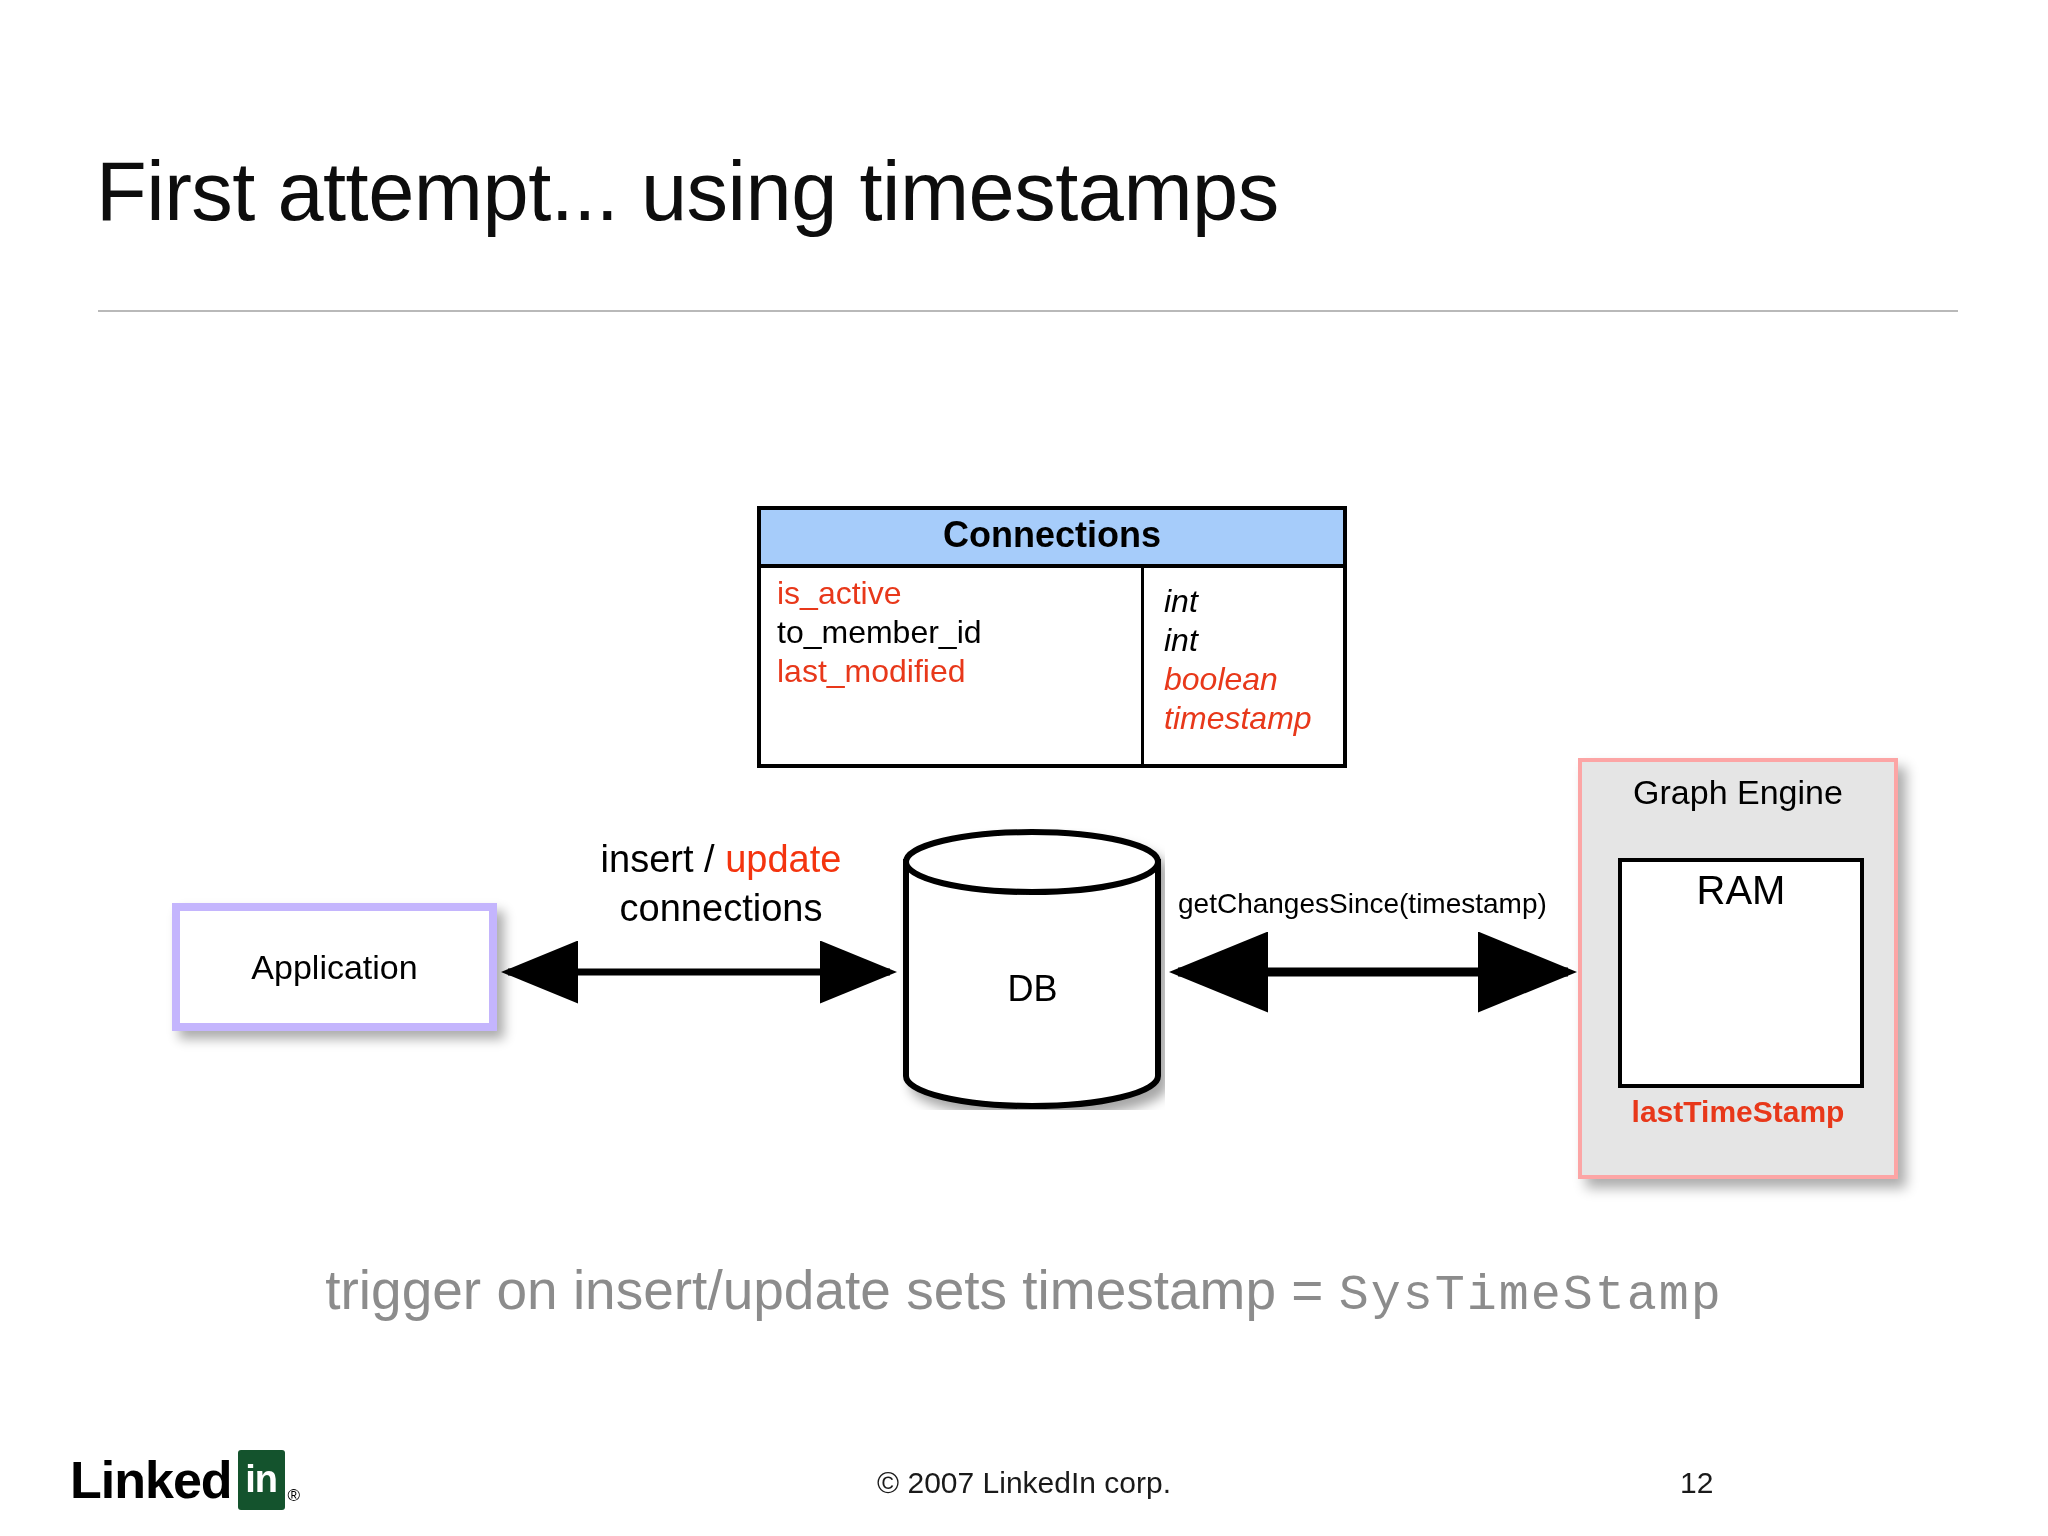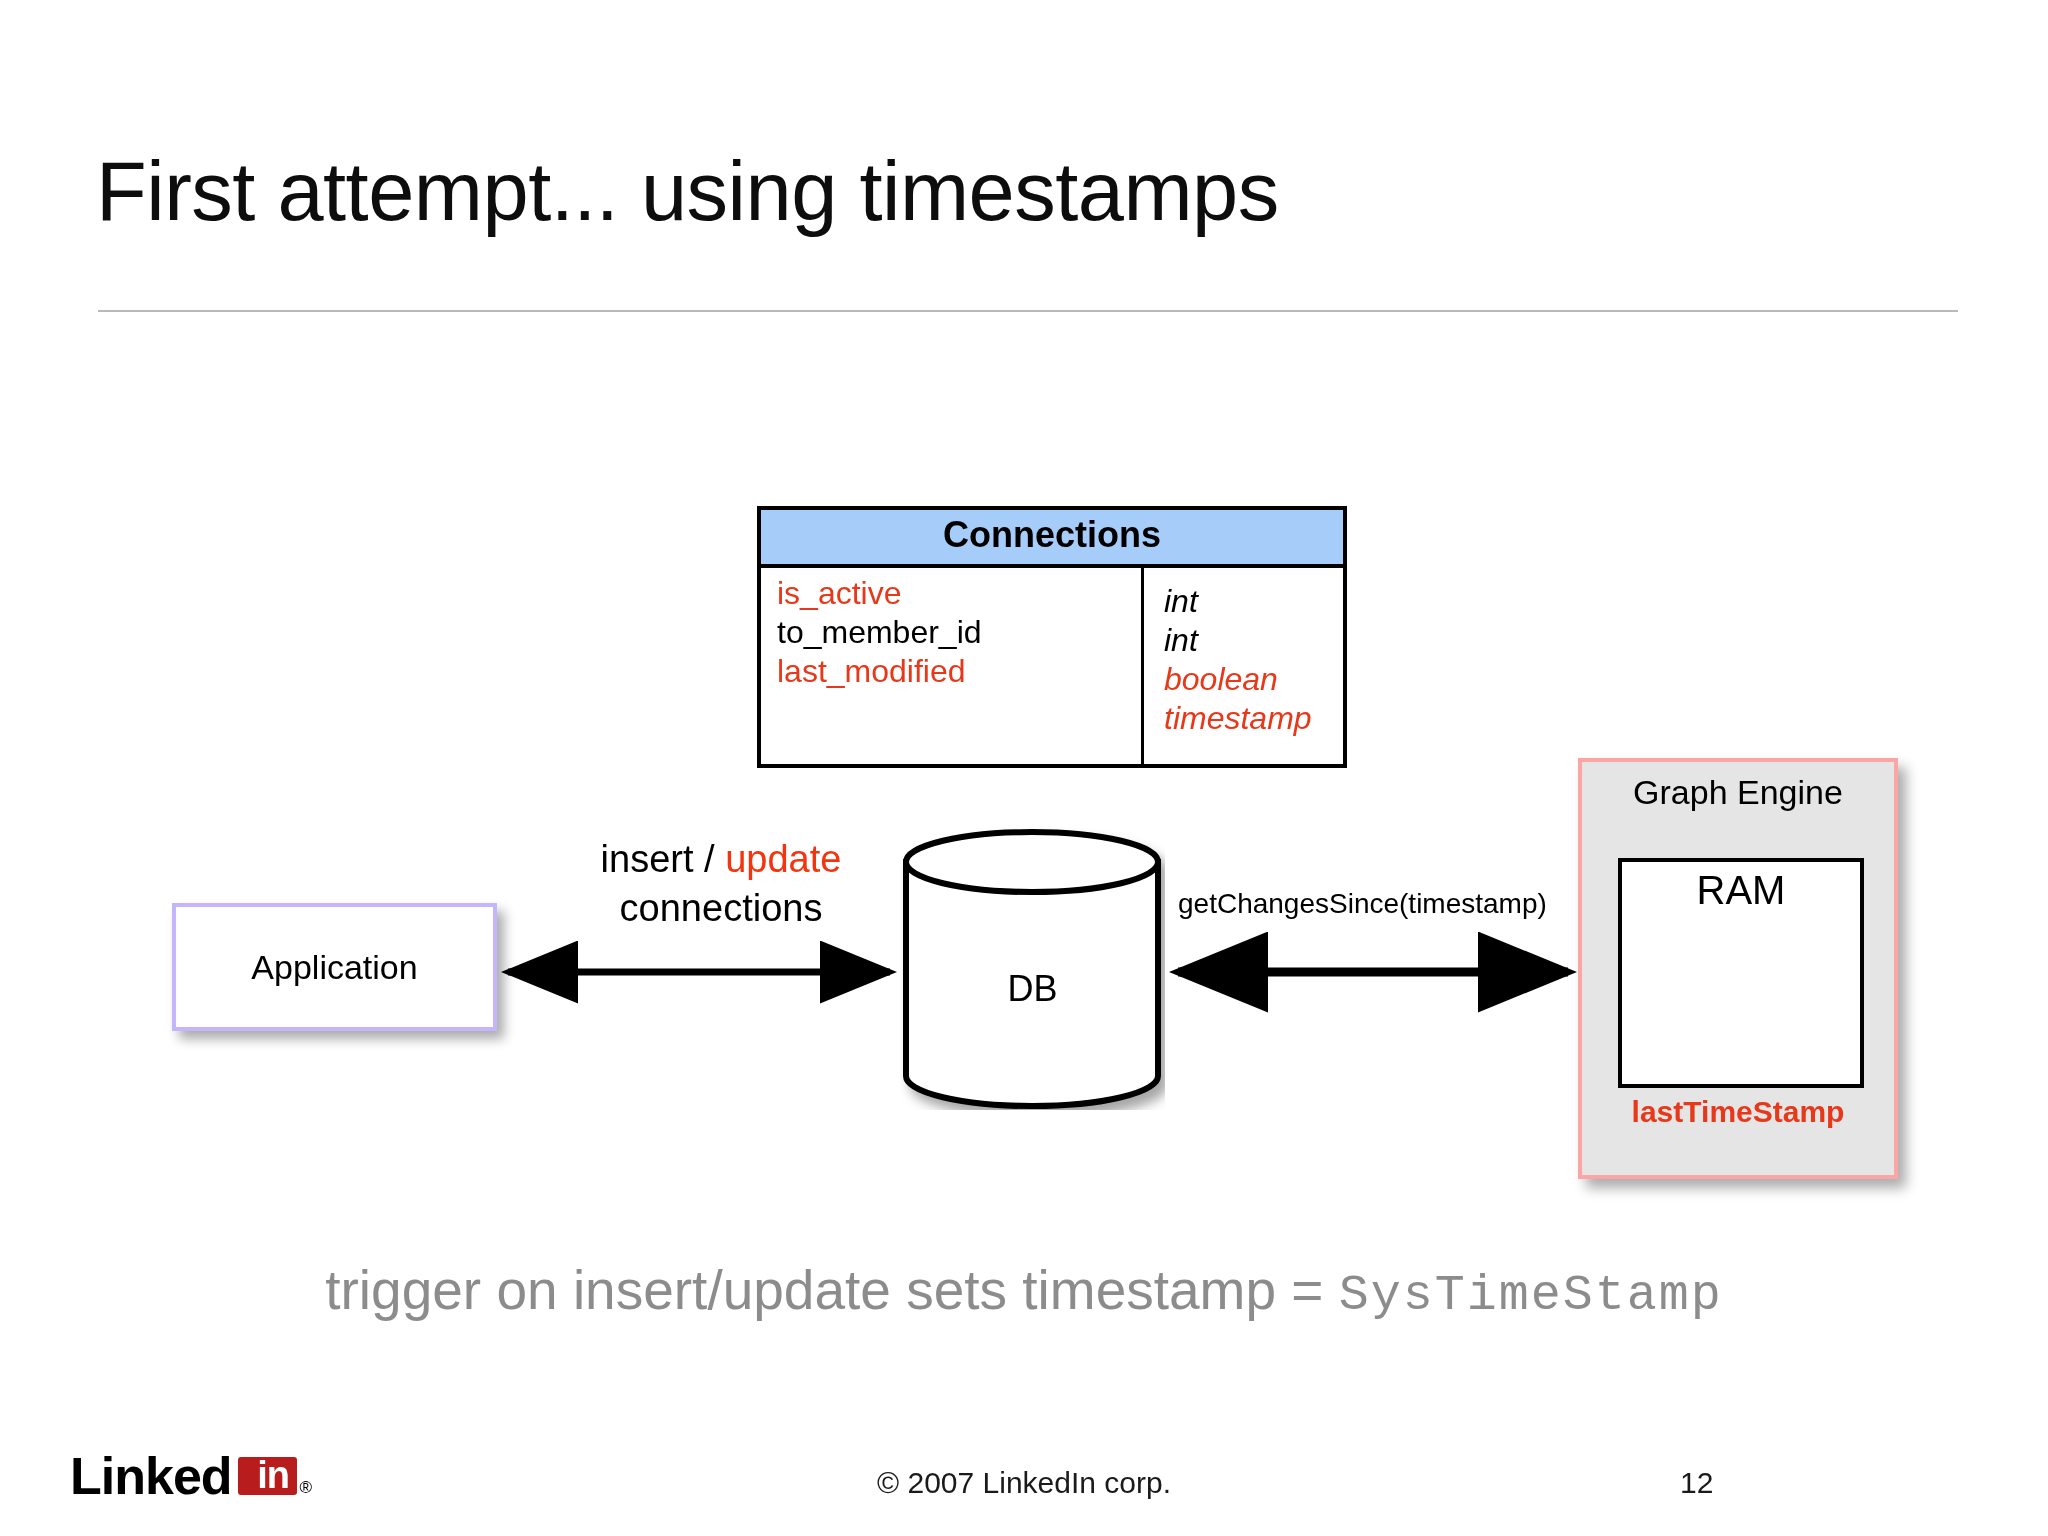--- a/index.html
+++ b/index.html
@@ -76,21 +76,21 @@
     color:#000;
     white-space:nowrap;
   }
   .field-row.red,.type-row.red{color:#e8381a;}
 
   
   #application-box{
     position:absolute;
     left:172px; top:903px;
     width:325px; height:128px;
-    border:4px solid #c4b5fd;
+    border:8px solid #c4b5fd;
     background:#fff;
     box-sizing:border-box;
     box-shadow:7px 8px 11px rgba(0,0,0,0.33);
     display:flex;align-items:center;justify-content:center;
   }
   #application-label{font-size:34px;color:#000;}
 
   
   #db-cylinder{
     position:absolute;
@@ -177,25 +177,24 @@
   #linkedin-logo{
     position:absolute;
     left:70px; top:1450px;
     display:flex;align-items:center;
   }
   #linkedin-wordmark{
     font-size:52px;font-weight:bold;color:#000;
     letter-spacing:-1px;line-height:1;
   }
   #linkedin-badge{
-    width:47px;height:38px;background:#b91c1c;
+    width:47px;height:60px;background:#14532d;
     margin-left:6px;
     display:flex;align-items:center;justify-content:center;
     border-radius:3px;
-    padding-left:12px;
   }
   #linkedin-badge-text{
     font-size:38px;font-weight:bold;color:#fff;
     line-height:1;letter-spacing:-1px;
     margin-top:-3px;
   }
   #linkedin-reg{
     font-size:17px;color:#000;margin-left:3px;align-self:flex-end;
     margin-bottom:4px;
   }

